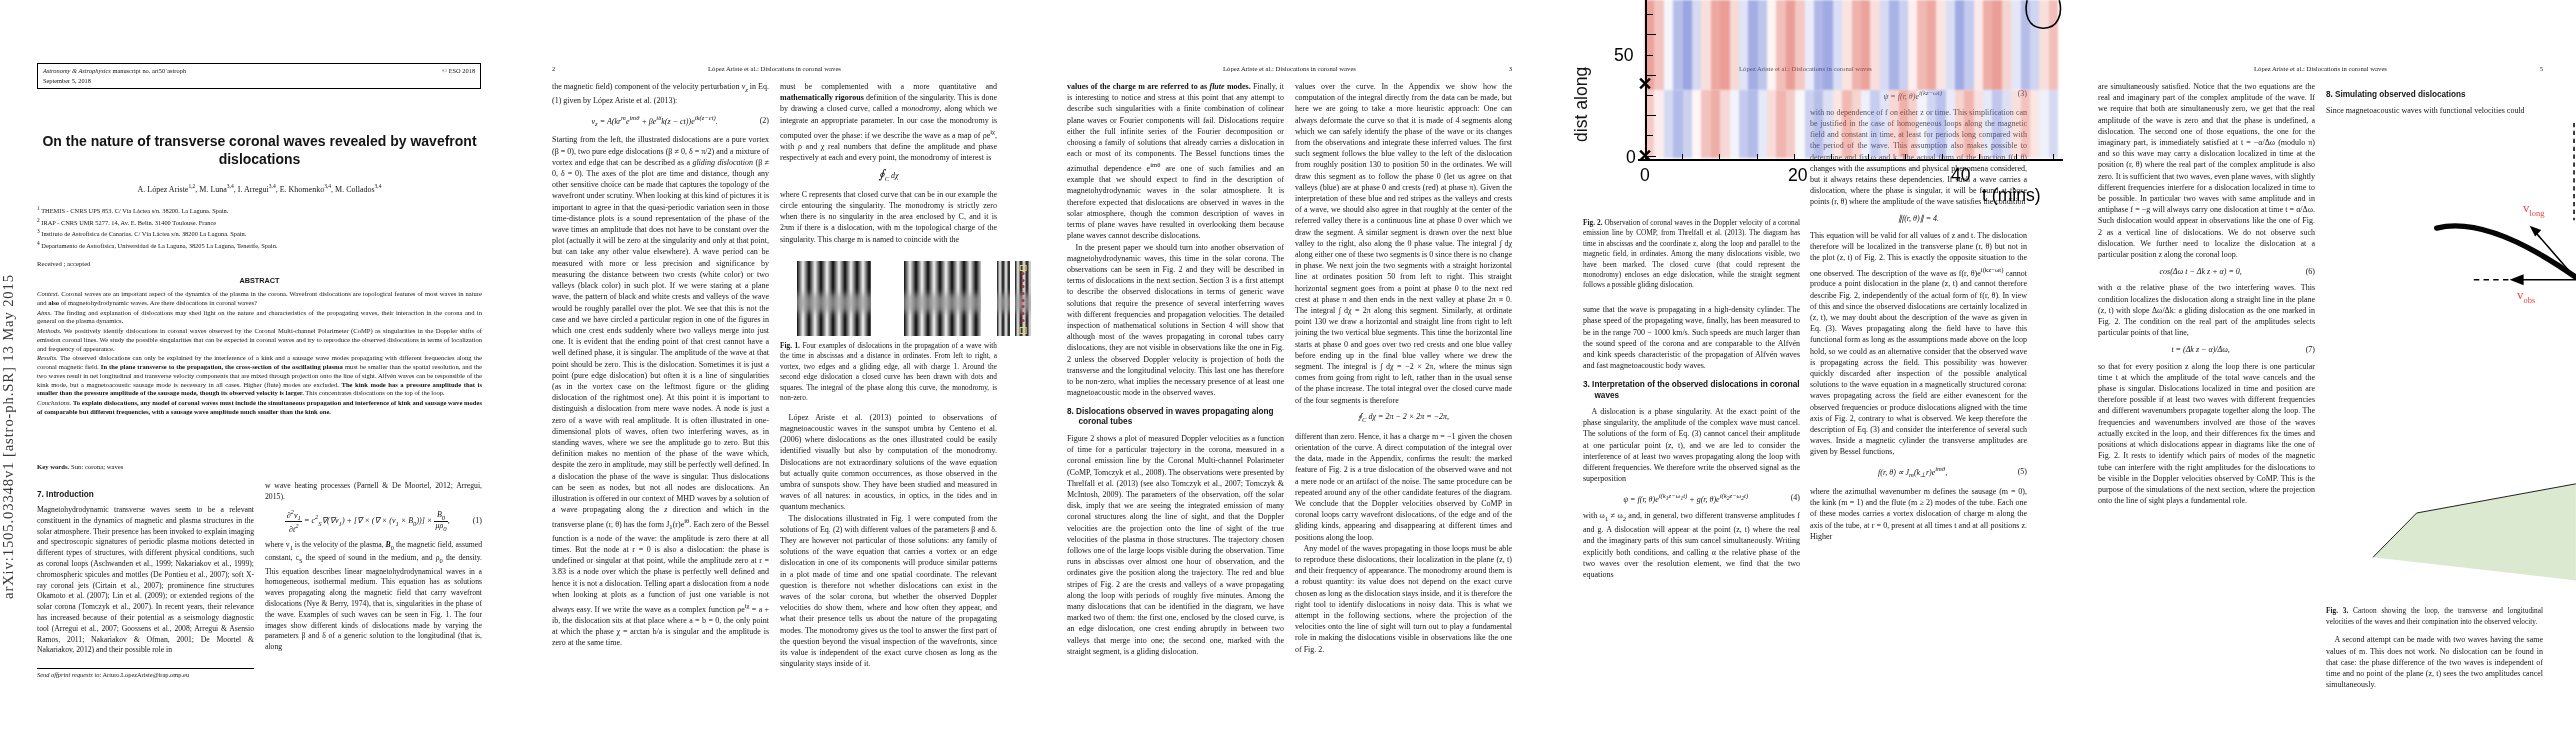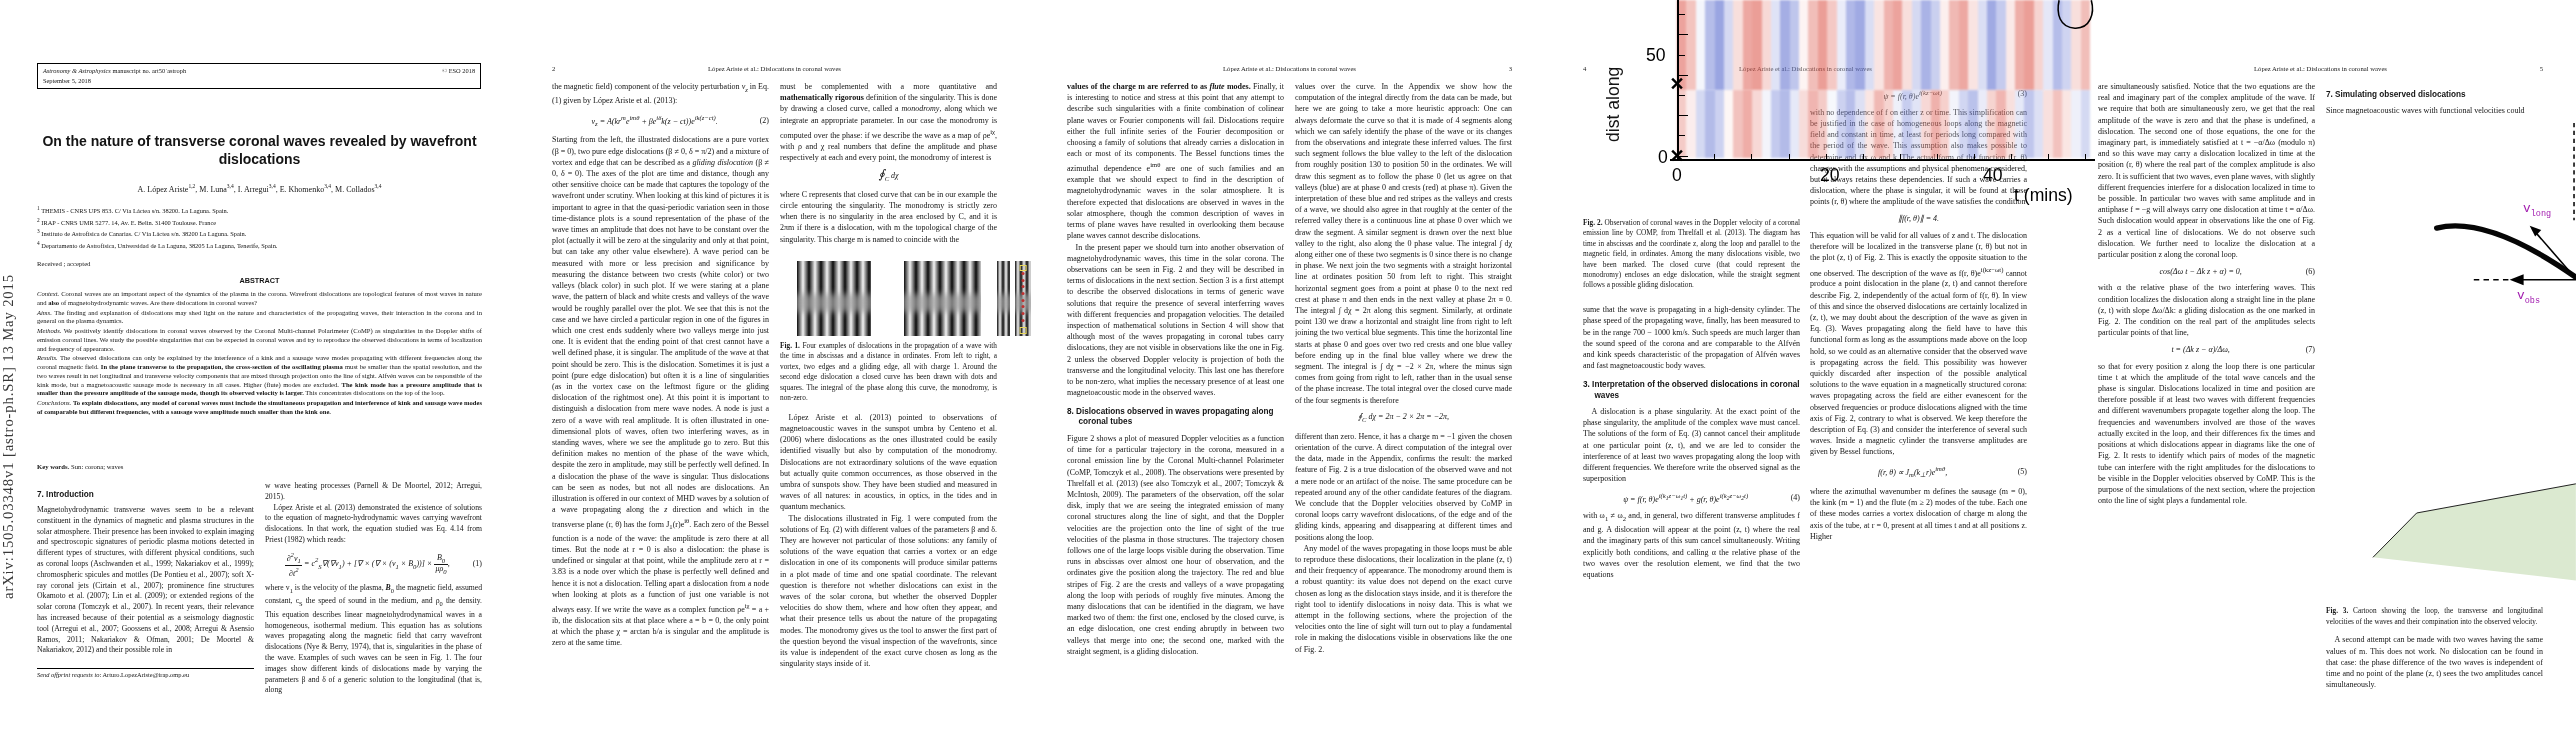--- a/index.html
+++ b/index.html
@@ -45,35 +45,35 @@
          writing-mode:vertical-rl;transform:rotate(180deg);text-align:center;
          font-size:14.6px;color:#383838;letter-spacing:0.9px;font-family:"Liberation Serif",serif;}
   
   .f1panel{position:absolute;top:261px;height:75px;overflow:hidden;}
   .f1stripes{position:absolute;inset:0;}
   .f1mid{position:absolute;left:-2.4px;right:-2.4px;top:44%;height:24%;
          background:rgba(160,160,160,0.75);filter:blur(3px);}
   .f1dot{position:absolute;width:3px;height:3px;background:#c03030;border-radius:50%;left:50%;transform:translateX(-50%);}
   .f1sq{position:absolute;width:6.7px;height:6.7px;border:1.2px solid #e8d85a;left:50%;transform:translateX(-50%);box-sizing:border-box;}
   
-  #fig2{position:absolute;left:1570px;top:0;width:499px;height:219px;pointer-events:none;margin-left:32px;}
+  #fig2{position:absolute;left:1570px;top:0;width:499px;height:219px;pointer-events:none;}
   #fig2 .plotbg{position:absolute;left:75px;top:0;width:414px;height:159px;background:rgba(255,255,255,0.25);}
   #fig2 .bandrow{position:absolute;left:75px;display:flex;filter:blur(1px);}
   #fig2 .band{height:100%;}
   #fig2 .yaxis{position:absolute;left:75px;top:0;width:1.5px;height:160px;background:#000;}
   #fig2 .xaxis{position:absolute;left:68px;top:159px;width:425px;height:1.5px;background:#000;}
   #fig2 .ytick{position:absolute;left:77px;height:1.2px;background:#000;}
   #fig2 .xtick{position:absolute;top:154px;width:1.2px;height:5.5px;background:#000;}
   #fig2 .biglab{position:absolute;font-family:"Liberation Sans",sans-serif;font-size:17.6px;color:#000;}
   #fig2 .xmark{position:absolute;font-size:18px;font-weight:bold;color:#000;transform:translate(-50%,-54%);}
   #fig2 #f2ylab{position:absolute;left:1.2px;top:-9.7px;height:152px;writing-mode:vertical-rl;
                 transform:rotate(180deg);font-family:"Liberation Sans",sans-serif;font-size:17.6px;}
   
   #fig3{position:absolute;left:2357px;top:109px;width:219px;height:486px;pointer-events:none;}
-  .veclab{position:absolute;font-family:Liberation Mono, monospace;font-size:12.8px;color:#a21caf;}
+  .veclab{position:absolute;font-family:Liberation Serif, serif;font-size:12.8px;color:#ef4444;}
   .veclab sub{font-size:8.5px;}
 </style>
 </head>
 <body>
 
 <div id="canvas">
 
   <div>
     <div id="masthead">
       <div><i>Astronomy &amp; Astrophysics</i> manuscript no. art50˙astroph</div>
@@ -97,21 +97,20 @@
         <div class="abs-item"><span class="abs-label">Results.</span> The observed dislocations can only be explained by the interference of a kink and a sausage wave modes propagating with different frequencies along the coronal magnetic field. <b>In the plane transverse to the propagation, the cross-section of the oscillating plasma</b> must be smaller than the spatial resolution, and the two waves result in net longitudinal and transverse velocity components that are mixed through projection onto the line of sight. Alfvén waves can be responsible of the kink mode, but a magnetoacoustic sausage mode is necessary in all cases. Higher (flute) modes are excluded. <b>The kink mode has a pressure amplitude that is smaller than the pressure amplitude of the sausage mode, though its observed velocity is larger.</b> This concentrates dislocations on the top of the loop.</div>
         <div class="abs-item"><span class="abs-label">Conclusions.</span> <b>To explain dislocations, any model of coronal waves must include the simultaneous propagation and interference of kink and sausage wave modes of comparable but different frequencies, with a sausage wave amplitude much smaller than the kink one.</b></div>
       </div>
     <div id="p1keywords"><b>Key words.</b> Sun: corona; waves</div>
     <div class="col p1txt" style="left:37px;top:481px;height:187px;">
         <div class="blk h">7. Introduction</div>
         <div class="blk p">Magnetohydrodynamic transverse waves seem to be a relevant constituent in the dynamics of magnetic and plasma structures in the solar atmosphere. Their presence has been invoked to explain imaging and spectroscopic signatures of periodic plasma motions detected in different types of structures, with different physical conditions, such as coronal loops (Aschwanden et al., 1999; Nakariakov et al., 1999); chromospheric spicules and mottles (De Pontieu et al., 2007); soft X-ray coronal jets (Cirtain et al., 2007); prominence fine structures Okamoto et al. (2007); Lin et al. (2009); or extended regions of the solar corona (Tomczyk et al., 2007). In recent years, their relevance has increased because of their potential as a seismology diagnostic tool (Arregui et al., 2007; Goossens et al., 2008; Arregui &amp; Asensio Ramos, 2011; Nakariakov &amp; Ofman, 2001; De Moortel &amp; Nakariakov, 2012) and their possible role in</div>
       </div>
     <div class="col p1txt" style="left:265px;top:481px;">
         <div class="blk p">w wave heating processes (Parnell &amp; De Moortel, 2012; Arregui, 2015).</div>
-        <div class="blk pi">López Ariste et al. (2013) demonstrated the existence of solutions to the equation of magneto-hydrodynamic waves carrying wavefront dislocations. In that work, the equation studied was Eq. 4.14 from Priest (1982) which reads:</div>
         <div class="blk eq">
           <span class="ebody"><span class="frac"><span class="top">∂<sup>2</sup>v<sub>1</sub></span><span class="bot">∂t<sup>2</sup></span></span> = c<sup>2</sup><sub>S</sub>∇(∇v<sub>1</sub>) + [∇ × (∇ × (v<sub>1</sub> × B<sub>0</sub>))] × <span class="frac"><span class="top">B<sub>0</sub></span><span class="bot">μρ<sub>0</sub></span></span>,</span>
           <span class="enum">(1)</span>
         </div>
         <div class="blk p">where v<sub>1</sub> is the velocity of the plasma, <b><i>B</i></b><sub>0</sub> the magnetic field, assumed constant, c<sub>S</sub> the speed of sound in the medium, and ρ<sub>0</sub> the density. This equation describes linear magnetohydrodynamical waves in a homogeneous, isothermal medium. This equation has as solutions waves propagating along the magnetic field that carry wavefront dislocations (Nye &amp; Berry, 1974), that is, singularities in the phase of the wave. Examples of such waves can be seen in Fig. 1. The four images show different kinds of dislocations made by varying the parameters β and δ of a generic solution to the longitudinal (that is, along</div>
       </div>
     <div id="p1foot"><i>Send offprint requests to</i>: Arturo.LopezAriste@irap.omp.eu</div>
     <div id="arxiv">arXiv:1505.03348v1  [astro-ph.SR]  13 May 2015</div>
   </div>
 
@@ -203,21 +202,21 @@
           <span class="enum">(6)</span>
         </div>
         <div class="blk p">with α the relative phase of the two interfering waves. This condition localizes the dislocation along a straight line in the plane (z, t) with slope Δω/Δk: a gliding dislocation as the one marked in Fig. 2. The condition on the real part of the amplitudes selects particular points of that line,</div>
         <div class="blk eq">
           <span class="ebody">t = (Δk z − α)/Δω,</span>
           <span class="enum">(7)</span>
         </div>
         <div class="blk p">so that for every position z along the loop there is one particular time t at which the amplitude of the total wave cancels and the phase is singular. Dislocations localized in time and position are therefore possible if at least two waves with different frequencies and different wavenumbers propagate together along the loop. The frequencies and wavenumbers involved are those of the waves actually excited in the loop, and their differences fix the times and positions at which dislocations appear in diagrams like the one of Fig. 2. It rests to identify which pairs of modes of the magnetic tube can interfere with the right amplitudes for the dislocations to be visible in the Doppler velocities observed by CoMP. This is the purpose of the simulations of the next section, where the projection onto the line of sight plays a fundamental role.</div>
       </div>
     <div class="col" style="left:2326px;">
-        <div class="blk h">7. Simulating observed dislocations</div>
+        <div class="blk h">8. Simulating observed dislocations</div>
         <div class="blk p">Since magnetoacoustic waves with functional velocities could</div>
         <div style="height: 490px;"></div>
         <div class="blk cap"><b>Fig. 3.</b> Cartoon showing the loop, the transverse and longitudinal velocities of the waves and their compination into the observed velocity.</div>
         <div style="height: 7.3px;"></div>
         <div class="blk pi">A second attempt can be made with two waves having the same values of m. This does not work. No dislocation can be found in that case: the phase difference of the two waves is independent of time and no point of the plane (z, t) sees the two amplitudes cancel simultaneously.</div>
       </div>
   </div>
 
   <div id="fig1">
       <div class="f1panel" style="left: 797px; width: 74px;">

